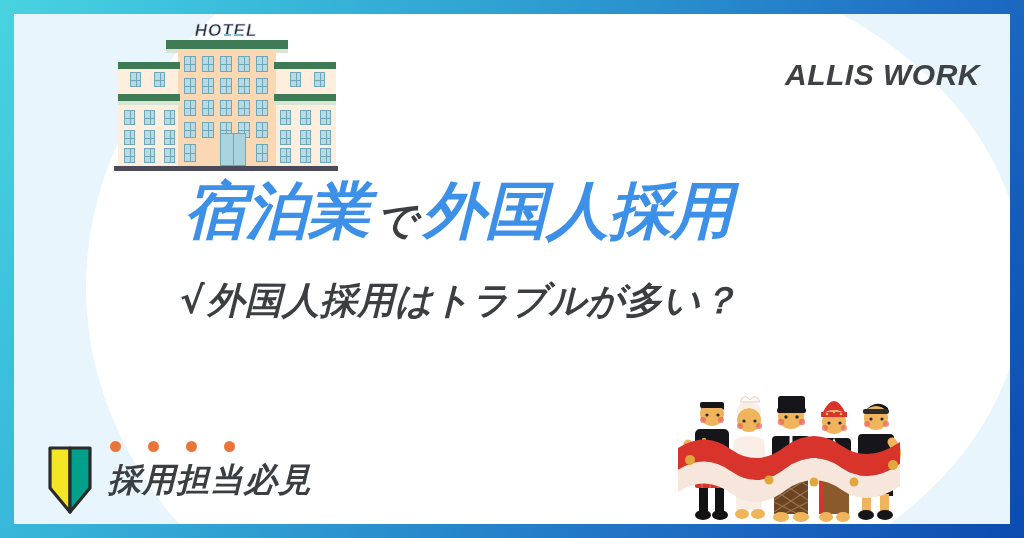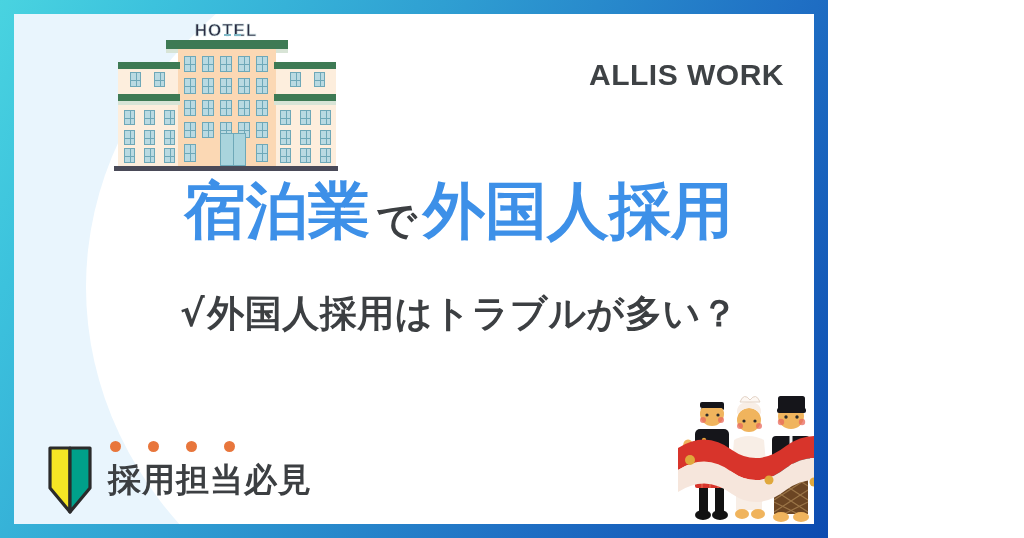--- a/index.html
+++ b/index.html
@@ -2,22 +2,23 @@
 <html><head>
 <meta charset="utf-8">
 <style>
   html,body{margin:0;padding:0;}
   body{
     width:1024px;height:538px;overflow:hidden;
     font-family:"Liberation Sans","DejaVu Sans",sans-serif;
     background:#ffffff;
   }
   #banner{
-    position:relative;width:828px;height:538px;overflow:hidden;
+    position:relative;width:1024px;height:538px;overflow:hidden;
     background:linear-gradient(118deg,#49d3e0 0%,#3cc2dd 14%,#2f9fd2 40%,#1f6fc4 72%,#0c4bb0 100%);
+    font-style:italic;
   }
   
   #panel{
     position:absolute;left:14px;top:14px;right:14px;bottom:14px;
     background:#e9f5fd;overflow:hidden;
   }
   
   #blob{
     position:absolute;
     left:72px;top:-112px;width:880px;height:770px;
@@ -67,21 +68,21 @@
   }
   #title .blue{color:#3d90e8;}
   #title .de{color:#3c3f42;font-size:40px;padding:0 6px;vertical-align:-2px;}
 
   
   #subs{
     position:absolute;left:166px;top:262px;
     color:#3c3f42;font-weight:bold;
     font-family:"DejaVu Sans","Liberation Sans",sans-serif;
   }
-  .sub{font-size:37px;line-height:1.37;white-space:nowrap;letter-spacing:0.5px;margin-top:13px;}
+  .sub{font-size:37px;line-height:1.37;white-space:nowrap;letter-spacing:0.5px;}
   .sub .ck{font-size:37px;padding-right:2px;}
 
   
   #badgerow{position:absolute;left:30px;top:424px;height:80px;}
   #shoshinsha{position:absolute;left:0px;top:6px;width:52px;height:72px;}
   #shoshinsha svg{display:block;}
   #dots{position:absolute;left:66px;top:3px;width:140px;height:14px;}
   .dot{position:absolute;top:0;width:11px;height:11px;border-radius:50%;background:#e8763c;}
   #badgetext{
     position:absolute;left:64px;top:20px;

